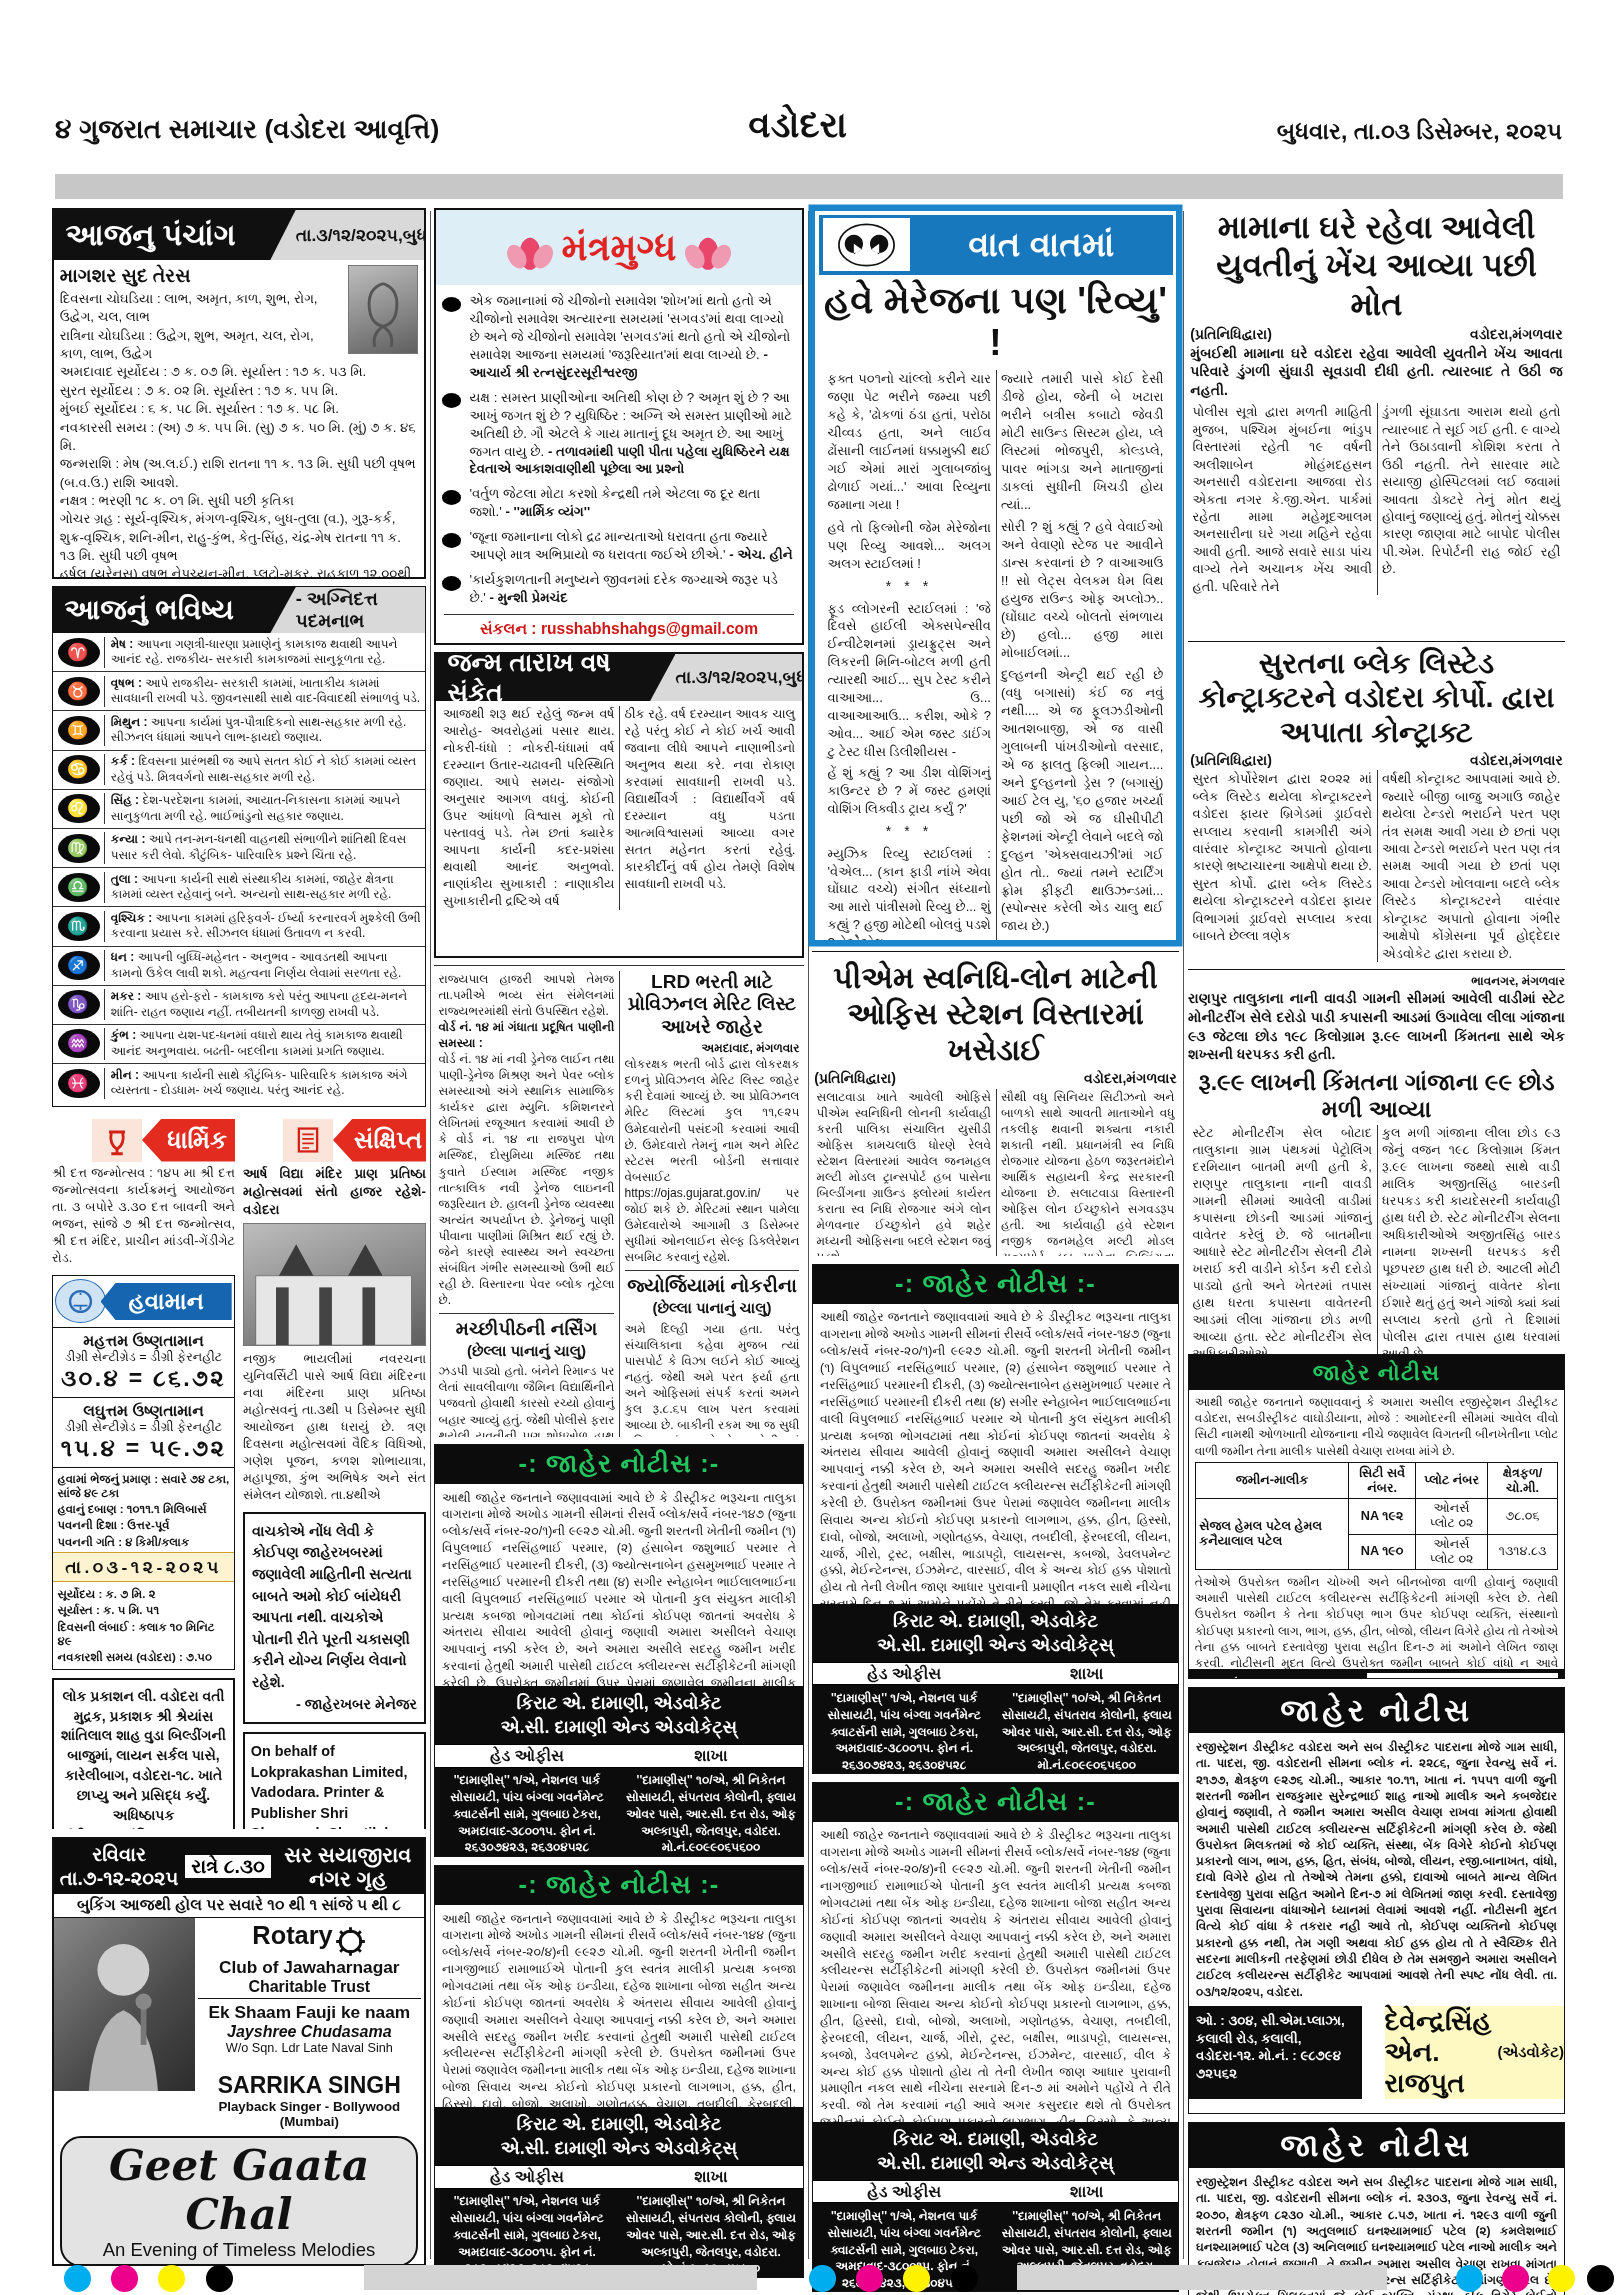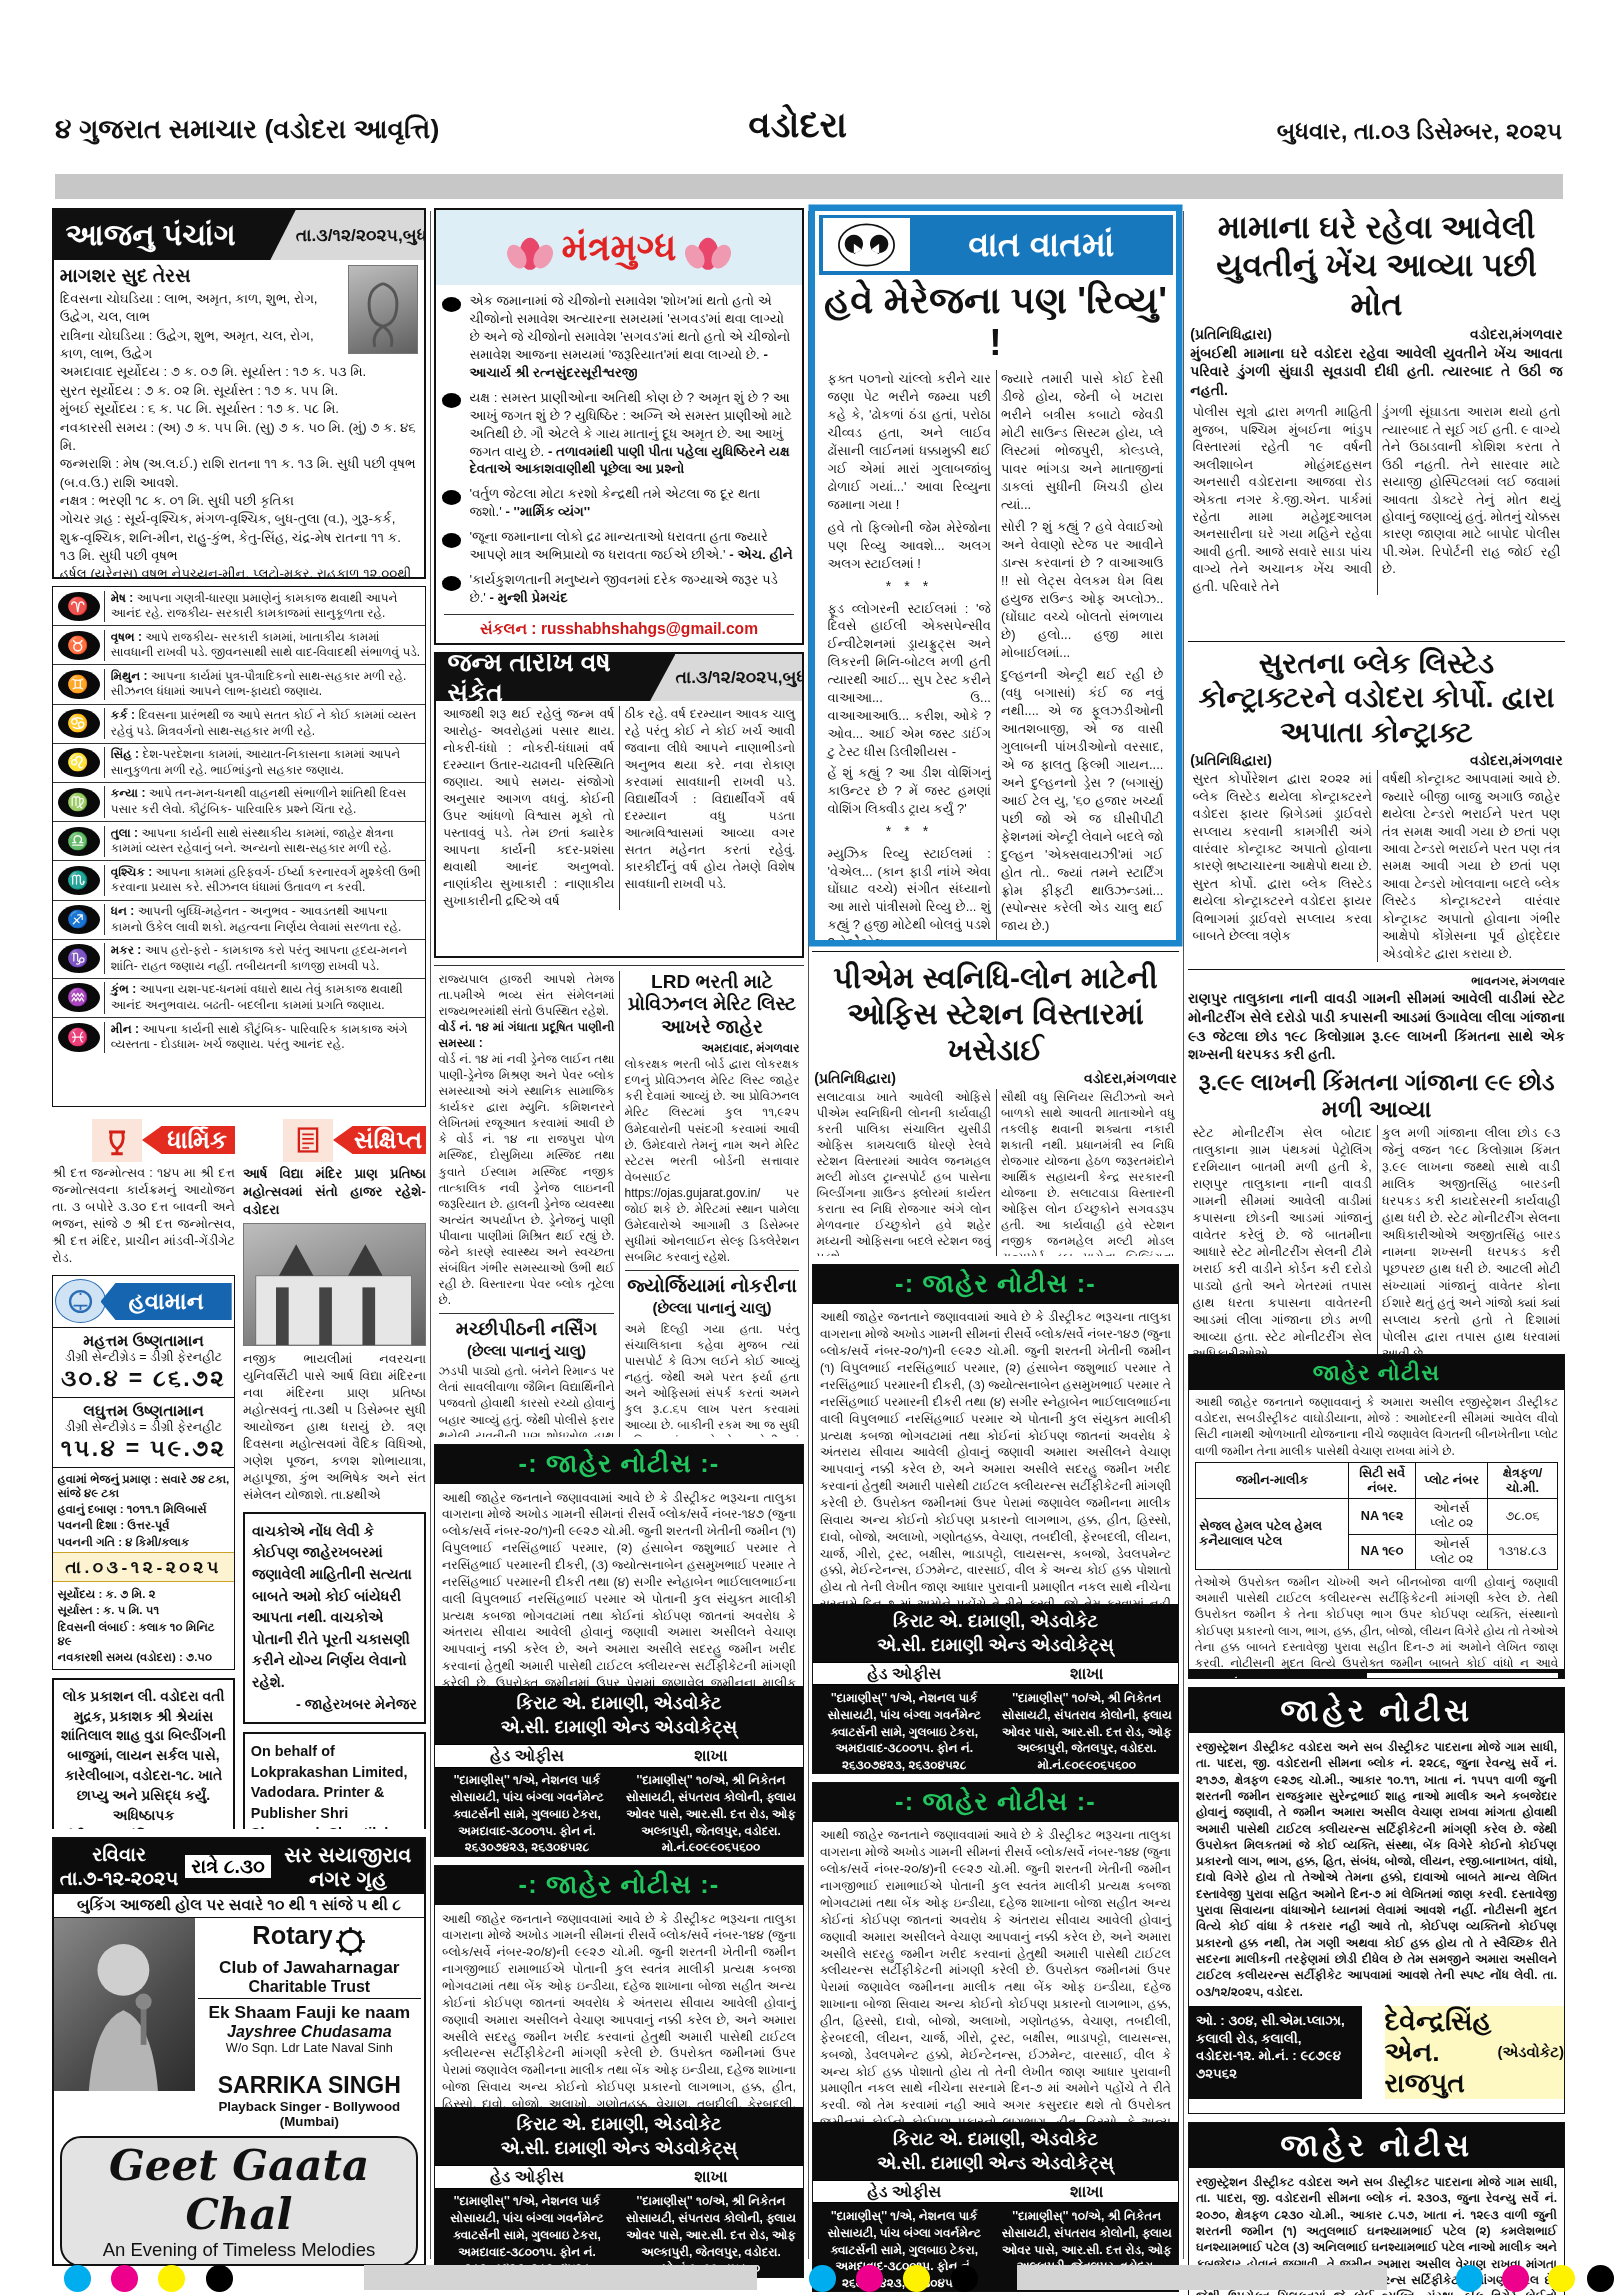--- a/index.html
+++ b/index.html
@@ -18,21 +18,21 @@
   .box{border:2.3px solid #111;background:#fff;box-sizing:border-box;}
   .slanthdr{display:flex;align-items:stretch;background:#d9d9d9;height:50px;}
   .slanthdr .blk{background:#101010;color:#fff;font-weight:bold;font-size:30px;display:flex;align-items:center;padding:0 26.6px 0 11.6px;clip-path:polygon(0 0,100% 0,calc(100% - 25.4px) 100%,0 100%);min-width:55%;}
   .slanthdr .dt{flex:1;display:flex;align-items:center;justify-content:center;font-size:17.3px;font-weight:bold;}
   .small{font-size:13.3px;line-height:1.38;}
   .b{font-weight:bold;}
   .zrow{display:flex;border-top:1.2px solid #333;padding:3.5px 3.5px 3.5px 0;align-items:center;}
   .zicon{width:51px;min-width:51px;display:flex;justify-content:center;}
   .zoval{width:42px;height:29px;background:#0a0a0a;border-radius:50%;color:#fff;font-size:17.3px;display:flex;align-items:center;justify-content:center;}
   .ztxt{font-size:12px;line-height:1.3;border-left:1.2px solid #333;padding-left:5.8px;}
-  .redarr{display:flex;align-items:center;height:43px;margin:3.5px 0;padding-left:40px;}
+  .redarr{display:flex;height:43px;margin:3.5px 0;padding-left:40px;}
   .redarr .ric{width:50px;height:43px;background:#fbe4da;display:flex;align-items:center;justify-content:center;}
   .redarr .rbar{flex:1;background:#e32b20;color:#fff;font-weight:bold;font-size:24px;display:flex;align-items:center;justify-content:center;clip-path:polygon(0 50%,19.6px 0,100% 0,100% 100%,19.6px 100%);padding-left:17.3px;}
   .halfrow{display:flex;gap:8px;margin-top:8px;}
   .halfcol{width:50%;}
   .wbox{border:1.7px solid #111;}
   .whdr{display:flex;align-items:center;height:46px;background:#fff;padding:2.3px;}
   .whdr .wic{width:49px;height:42px;border-radius:50%;background:#cfe3f5;border:1.7px solid #2a6db5;display:flex;align-items:center;justify-content:center;}
   .whdr .wbar{flex:1;background:#1565b0;color:#fff;font-weight:bold;font-size:23px;display:flex;align-items:center;justify-content:center;clip-path:polygon(0 50%,15px 0,100% 0,100% 100%,15px 100%);margin-left:-5.8px;height:37px;}
   .wsec{border-top:1.7px solid #111;text-align:center;padding:4.6px 2.3px;}
   .wnum{font-size:23px;font-weight:bold;letter-spacing:2.3px;}
@@ -144,20 +144,24 @@
         <div class="small">નવકારસી સમય : (અ) ૭ ક. ૫૫ મિ. (સુ) ૭ ક. ૫૦ મિ. (મું) ૭ ક. ૪૬ મિ.</div>
         <div class="small">જન્મરાશિ : મેષ (અ.લ.ઈ.) રાશિ રાતના ૧૧ ક. ૧૩ મિ. સુધી પછી વૃષભ (બ.વ.ઉ.) રાશિ આવશે.</div>
         <div class="small">નક્ષત્ર : ભરણી ૧૮ ક. ૦૧ મિ. સુધી પછી કૃતિકા</div>
         <div class="small">ગોચર ગ્રહ : સૂર્ય-વૃશ્ચિક, મંગળ-વૃશ્ચિક, બુધ-તુલા (વ.), ગુરૂ-કર્ક, શુક્ર-વૃશ્ચિક, શનિ-મીન, રાહુ-કુંભ, કેતુ-સિંહ, ચંદ્ર-મેષ રાતના ૧૧ ક. ૧૩ મિ. સુધી પછી વૃષભ</div>
         <div class="small">હર્ષલ (યુરેનસ) વૃષભ નેપચ્યુન-મીન, પ્લુટો-મકર, રાહુકાળ ૧૨.૦૦થી ૧૩.૩૦ (દ.ભા.)</div>
 
       </div>
     </div>
 
     <div style="margin-top:7px;border:1.7px solid #111;height:519px;overflow:hidden;">
+      <div class="slanthdr" style="height:46px;">
+        <div class="blk" style="font-size:28px;">આજનું ભવિષ્ય</div>
+        <div class="dt" style="font-size:18.5px;">- અગ્નિદત્ત પદમનાભ</div>
+      </div>
       <div class="zrow" style="border-top:none;">
           <div class="zicon">
             <div class="zoval">♈</div>
           </div>
           <div class="ztxt"><span class="b">મેષ :</span> <span>આપના ગણત્રી-ધારણા પ્રમાણેનું કામકાજ થવાથી આપને આનંદ રહે. રાજકીય- સરકારી કામકાજમાં સાનુકૂળતા રહે.</span></div>
         </div>
       <div class="zrow">
           <div class="zicon">
             <div class="zoval">♉</div>
           </div>

